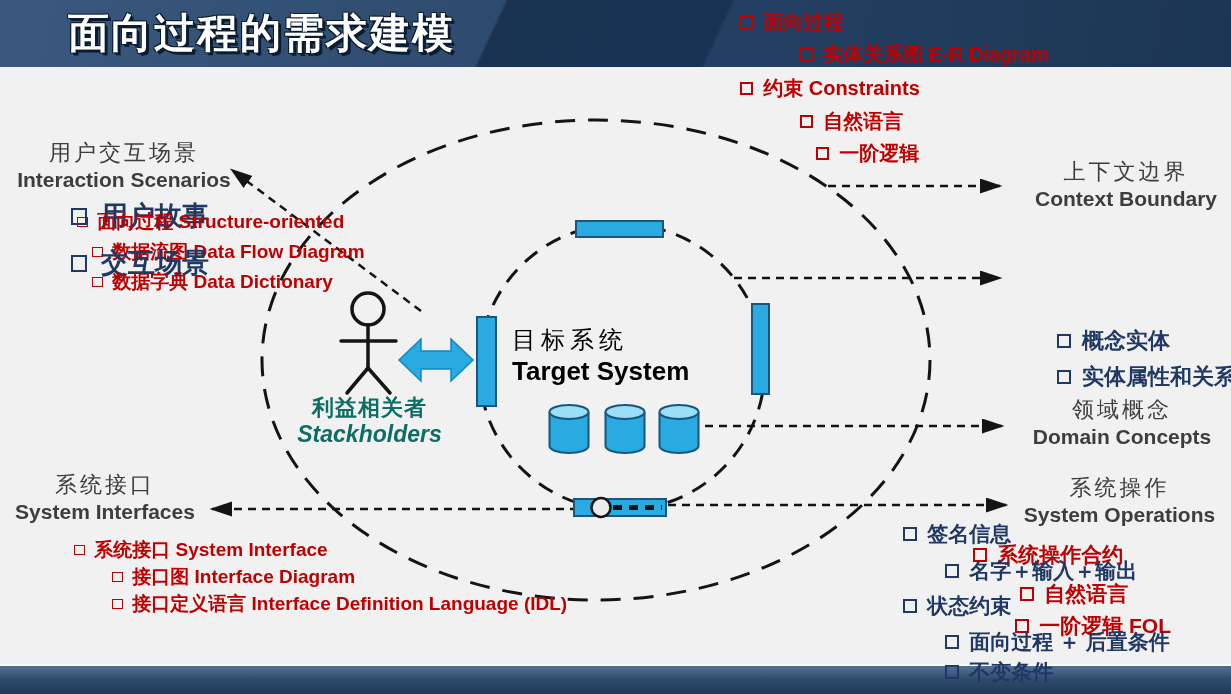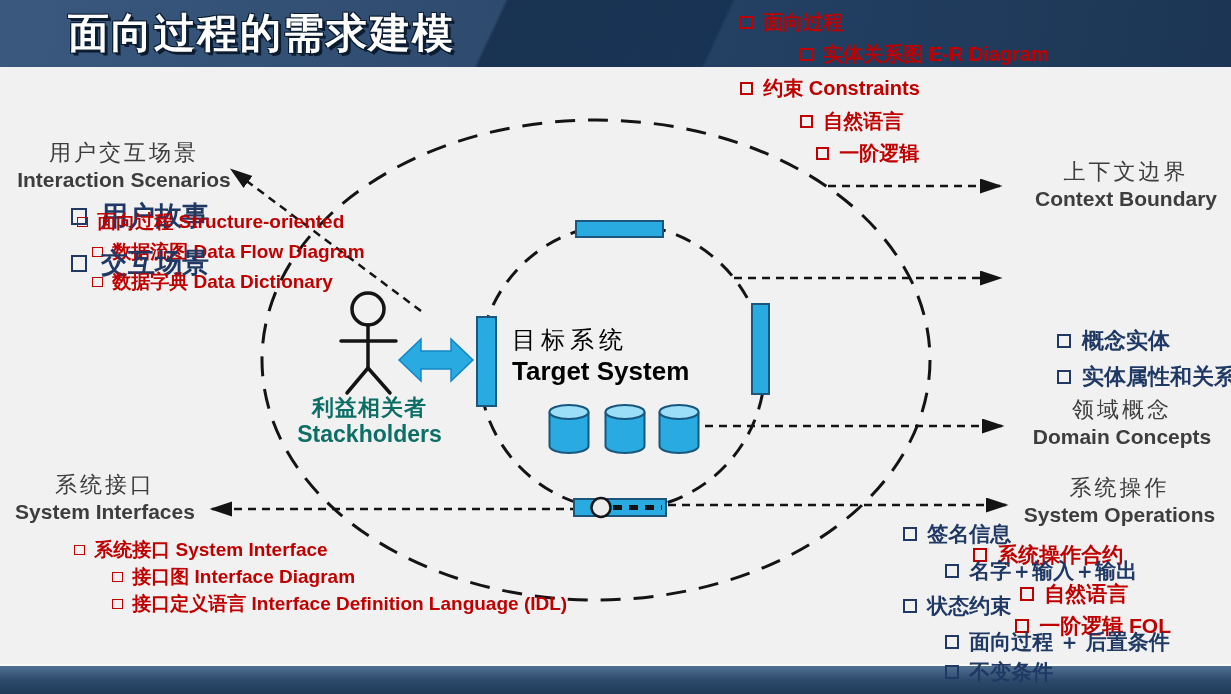--- a/index.html
+++ b/index.html
@@ -34,21 +34,21 @@
   .red{color:#c00000;}
   .navy{color:#1f3864;}
   .fs19{font-size:19px;} .fs20{font-size:20px;} .fs21{font-size:21px;} .fs27{font-size:27px;}
   
   .lbl{position:absolute;text-align:center;color:#3d3d3d;line-height:1.25;white-space:nowrap;}
   .lbl .cn{display:block;font-size:22px;letter-spacing:3px;}
   .lbl .en{display:block;font-size:21px;font-weight:bold;letter-spacing:0;}
   
   #stakeholder-label{position:absolute;left:287px;top:395px;width:165px;text-align:center;color:#0d6e66;line-height:1.2;}
   #stakeholder-label .cn{display:block;font-size:22px;font-weight:bold;letter-spacing:1px;}
-  #stakeholder-label .en{display:block;font-size:23px;font-weight:bold;}
+  #stakeholder-label .en{display:block;font-size:23px;font-weight:bold;font-style:italic;}
   #target-label{position:absolute;left:512px;top:325px;width:205px;text-align:left;color:#000000;line-height:1.25;}
   #target-label .cn{display:block;font-size:24px;letter-spacing:5px;}
   #target-label .en{display:block;font-size:26px;font-weight:bold;}
   svg{position:absolute;left:0;top:0;}
 </style>
 </head>
 <body>
 
 <div id="slide">
 

